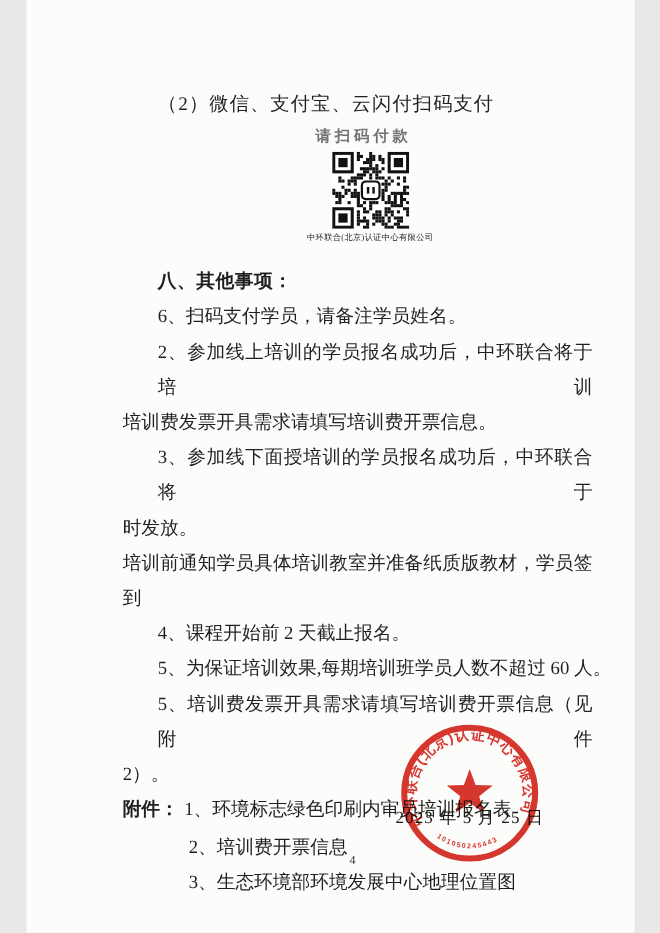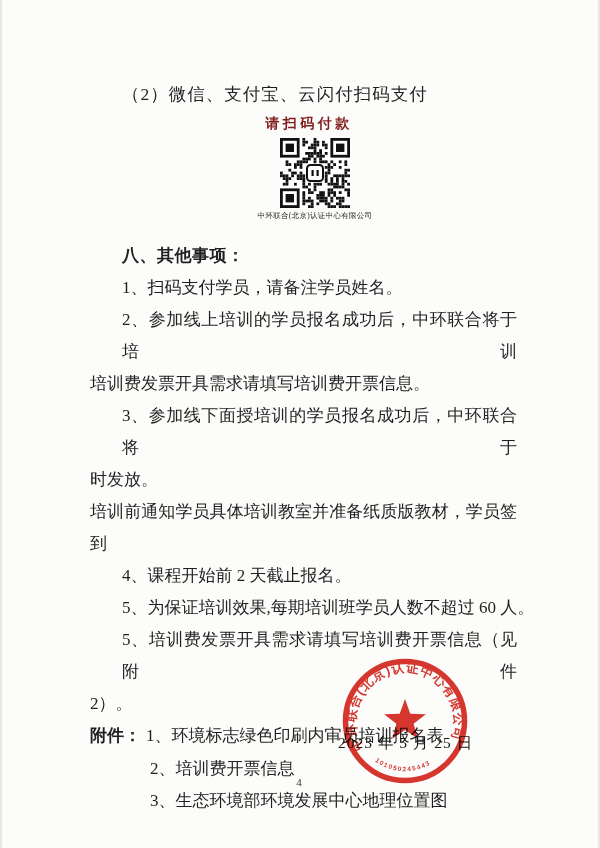--- a/index.html
+++ b/index.html
@@ -1,35 +1,35 @@
 <!DOCTYPE html>
 <html><head>
 <meta charset="utf-8">
 <style>
   html,body{margin:0;padding:0;}
   body{background:#e8e8e8;}
   .page{
     position:relative;
-    width:596px;height:848px;
+    width:553px;height:848px;
     margin:0 auto;
     background:#fcfcfa;
     font-family:"Liberation Serif", serif;
     color:#1f1f1f;
     overflow:hidden;
   }
   .method-line{
     position:absolute;left:120px;top:82px;
     font-size:17.5px;letter-spacing:1px;white-space:nowrap;
   }
   .qr-title{
     position:absolute;left:307px;top:115px;
     transform:translateX(-50%);
     font-family:"Liberation Sans", sans-serif;
     font-weight:bold;font-size:14px;letter-spacing:3.5px;
-    white-space:nowrap;color:#7f1d1d;
+    white-space:nowrap;color:#737373;
   }
   .qr-svg{position:absolute;left:278px;top:138px;}
   .qr-caption{
     position:absolute;left:313px;top:211px;
     transform:translateX(-50%);
     font-size:7.5px;letter-spacing:.3px;white-space:nowrap;color:#222;
   }
   .body-text{
     position:absolute;left:88px;top:240px;width:427px;
     font-size:17px;line-height:32px;
@@ -267,21 +267,21 @@
       <rect x="5.6" y="56" width="8.399999999999999" height="8.399999999999999" fill="#111"></rect>
       <rect x="27" y="27" width="16" height="16" rx="3.5" fill="#fff" stroke="#111" stroke-width="2"></rect>
       <rect x="31.5" y="32" width="2.2" height="6" fill="#111"></rect>
       <rect x="36.5" y="32" width="2.2" height="6" fill="#111"></rect>
     </svg>
 
   <div class="qr-caption">中环联合(北京)认证中心有限公司</div>
 
   <div class="body-text">
     <div class="heading">八、其他事项：</div>
-    <div class="line indent">1、扫码支付学员，请备注学员姓名。</div>
+    <div class="line indent">6、扫码支付学员，请备注学员姓名。</div>
     <div class="line indent stretch">2、参加线上培训的学员报名成功后，中环联合将于培训</div>
     <div class="line">培训费发票开具需求请填写培训费开票信息。</div>
     <div class="line indent stretch">3、参加线下面授培训的学员报名成功后，中环联合将于</div>
     <div class="line">时发放。</div>
     <div class="line stretch">培训前通知学员具体培训教室并准备纸质版教材，学员签到</div>
     <div class="line indent">4、课程开始前 2 天截止报名。</div>
     <div class="line indent">5、为保证培训效果,每期培训班学员人数不超过 60 人。</div>
     <div class="line indent stretch">5、培训费发票开具需求请填写培训费开票信息（见附件</div>
     <div class="line">2）。</div>
 

